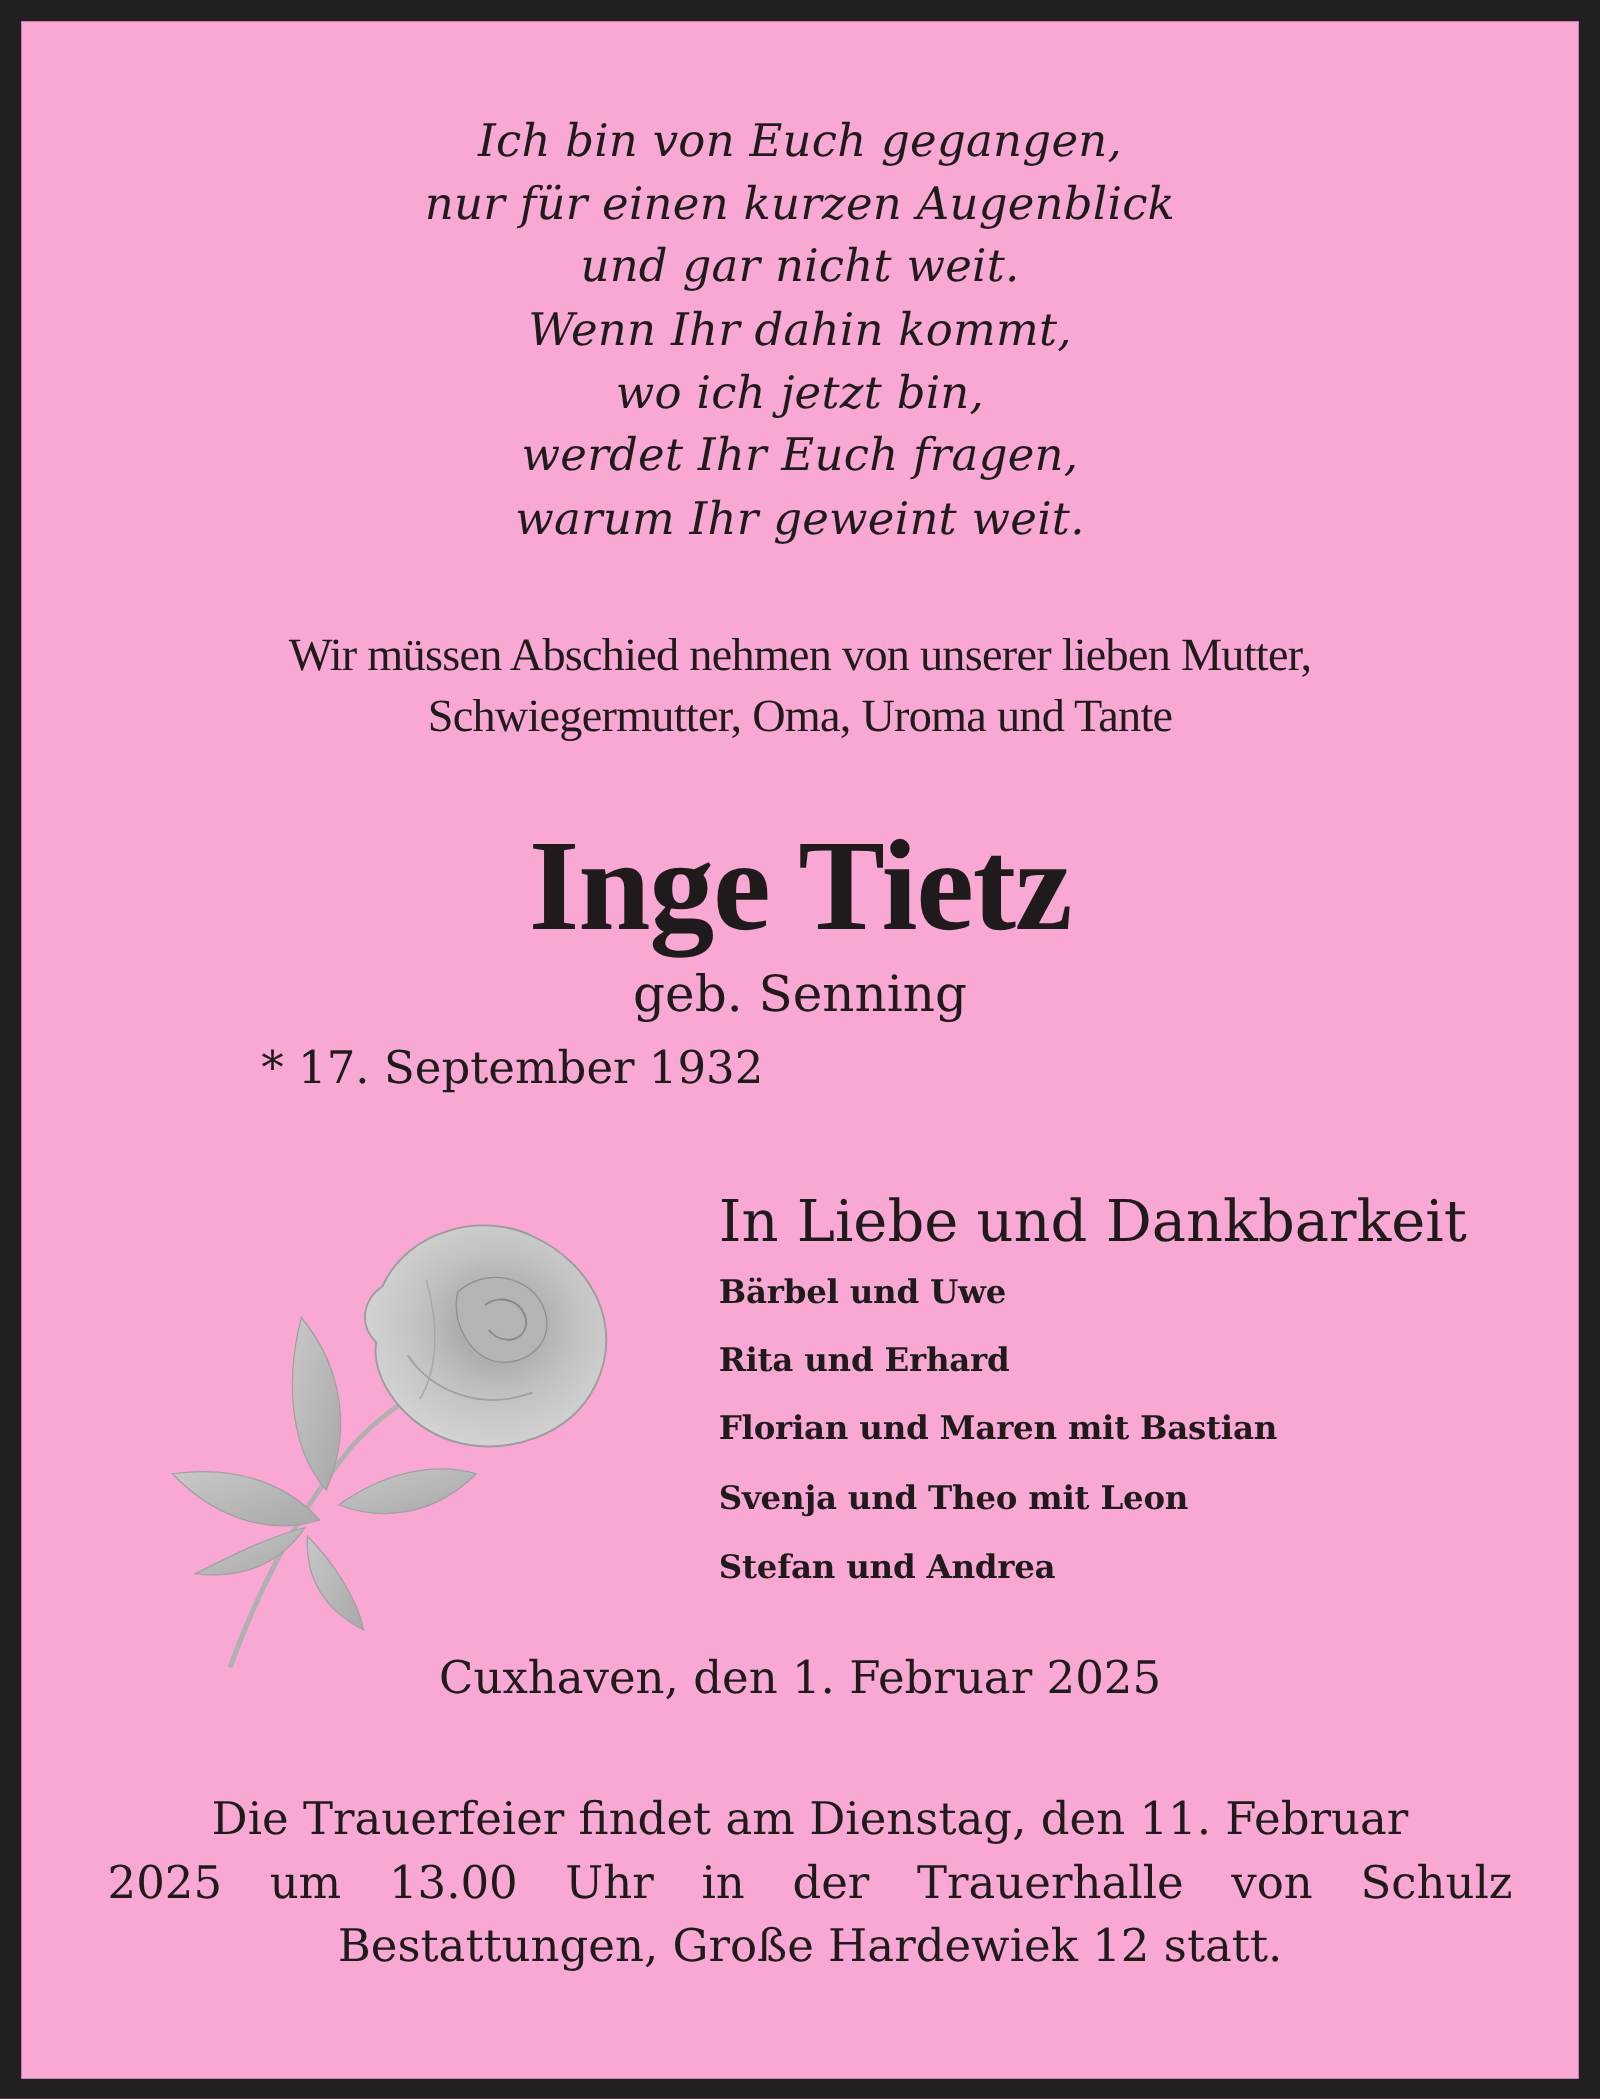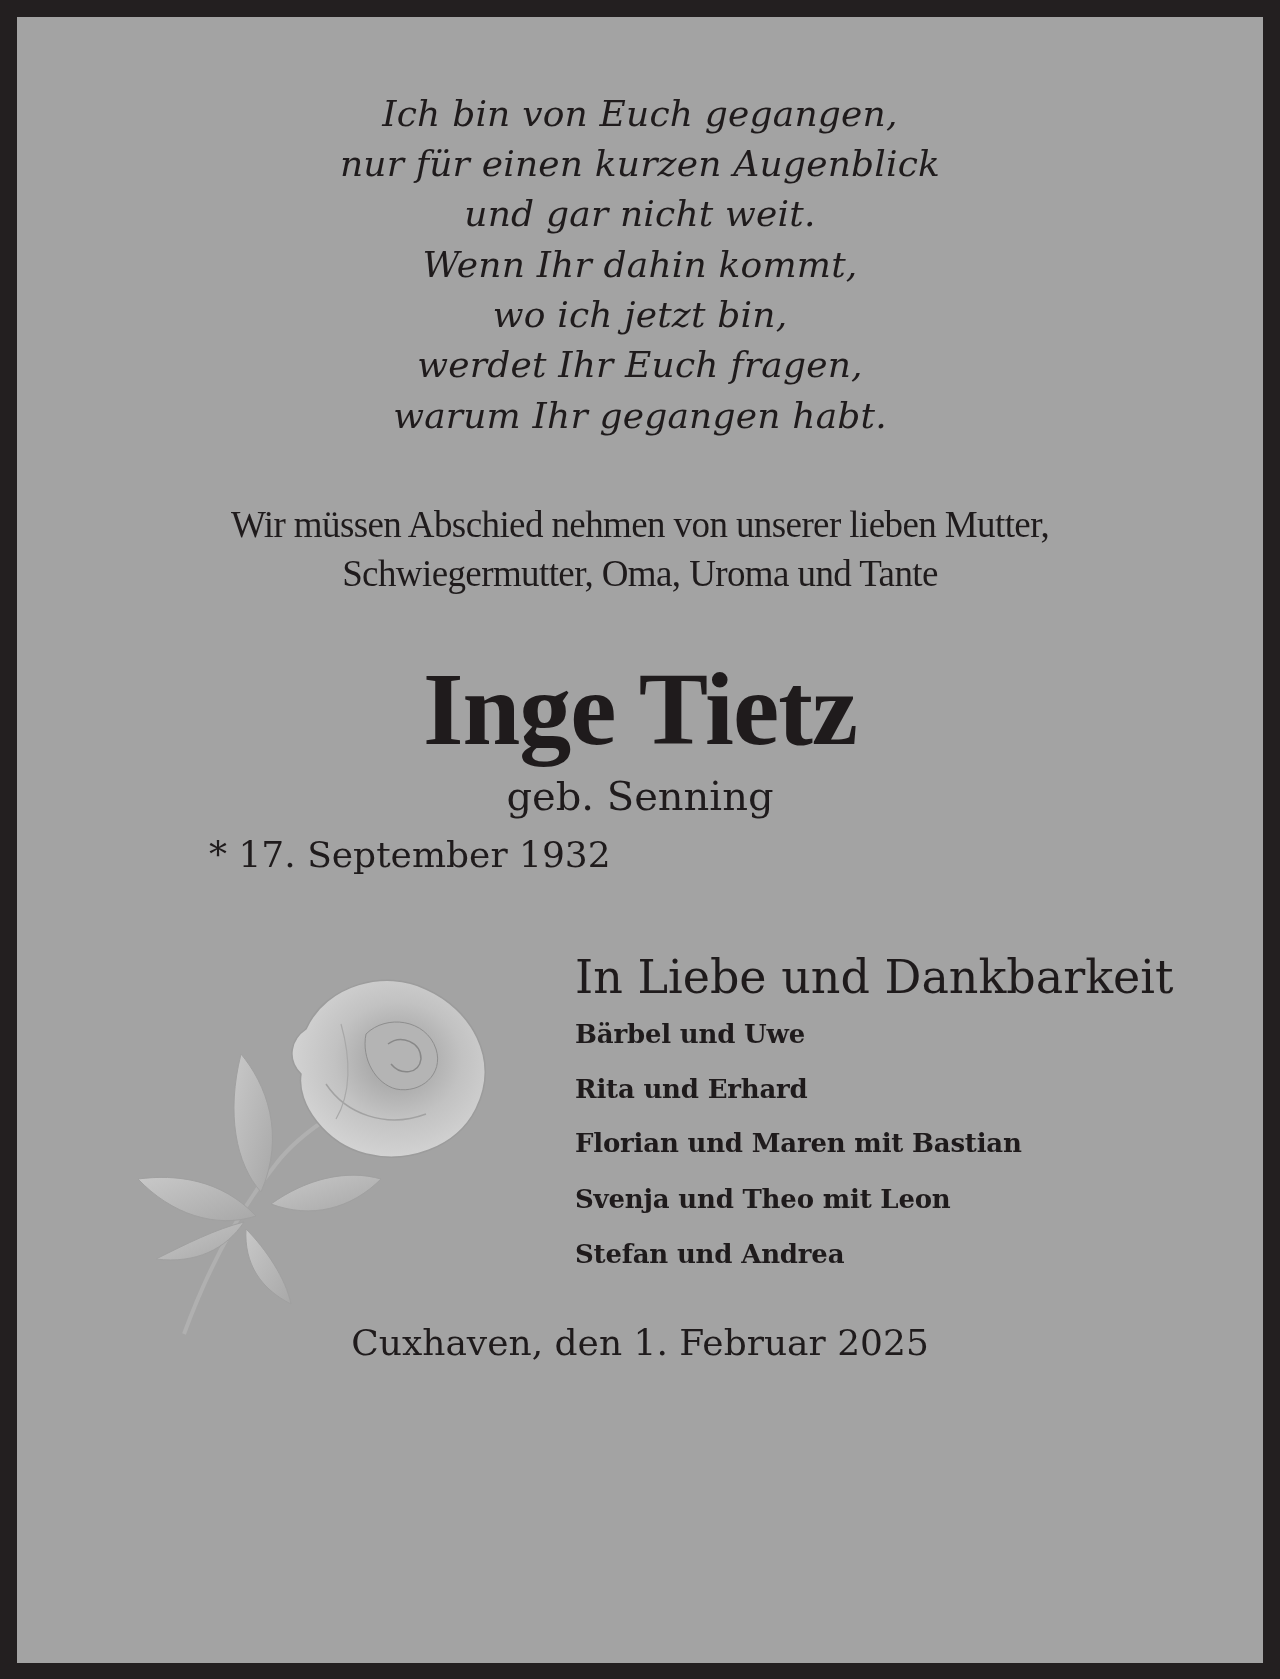--- a/index.html
+++ b/index.html
@@ -8,21 +8,21 @@
     background: #231f20;
     position: relative;
     overflow: hidden;
     font-family: "DejaVu Serif", "Liberation Serif", serif;
     color: #1f1b1c;
   }
   .frame {
     position: absolute;
     left: 17px; top: 17px;
     width: 1246px; height: 1646px;
-    background: #a3a3a3;
+    background: #f9a8d4;
   }
   .line {
     position: absolute;
     left: 0; width: 1246px;
     text-align: center;
     white-space: nowrap;
     line-height: 1;
   }
   .poem {
     font-style: italic;
@@ -71,21 +71,21 @@
 
 <div class="frame">
 
   <div>
     <div class="line poem" style="top:79px">Ich bin von Euch gegangen,</div>
     <div class="line poem" style="top:129px">nur für einen kurzen Augenblick</div>
     <div class="line poem" style="top:179px">und gar nicht weit.</div>
     <div class="line poem" style="top:230px">Wenn Ihr dahin kommt,</div>
     <div class="line poem" style="top:280px">wo ich jetzt bin,</div>
     <div class="line poem" style="top:330px">werdet Ihr Euch fragen,</div>
-    <div class="line poem" style="top:381px">warum Ihr gegangen habt.</div>
+    <div class="line poem" style="top:381px">warum Ihr geweint weit.</div>
   </div>
 
   <div>
     <div class="line intro" style="top:489px">Wir müssen Abschied nehmen von unserer lieben Mutter,</div>
     <div class="line intro" style="top:538px">Schwiegermutter, Oma, Uroma und Tante</div>
   </div>
 
   <div class="line name" style="top:640px">Inge Tietz</div>
   <div class="line sub" style="top:759px">geb. Senning</div>
 
@@ -125,14 +125,19 @@
   <div>
     <div class="right-col sig" style="top:1004px">Bärbel und Uwe</div>
     <div class="right-col sig" style="top:1059px">Rita und Erhard</div>
     <div class="right-col sig" style="top:1113px">Florian und Maren mit Bastian</div>
     <div class="right-col sig" style="top:1169px">Svenja und Theo mit Leon</div>
     <div class="right-col sig" style="top:1224px">Stefan und Andrea</div>
   </div>
 
   <div class="line place" style="top:1308px">Cuxhaven, den 1. Februar 2025</div>
 
+  <div class="service" style="top:1413px">
+    <span class="l c">Die Trauerfeier findet am Dienstag, den 11. Februar</span>
+    <span class="l j">2025 um 13.00 Uhr in der Trauerhalle von Schulz</span>
+    <span class="l c">Bestattungen, Große Hardewiek 12 statt.</span>
+  </div>
 
 </div>
 
 </body></html>

